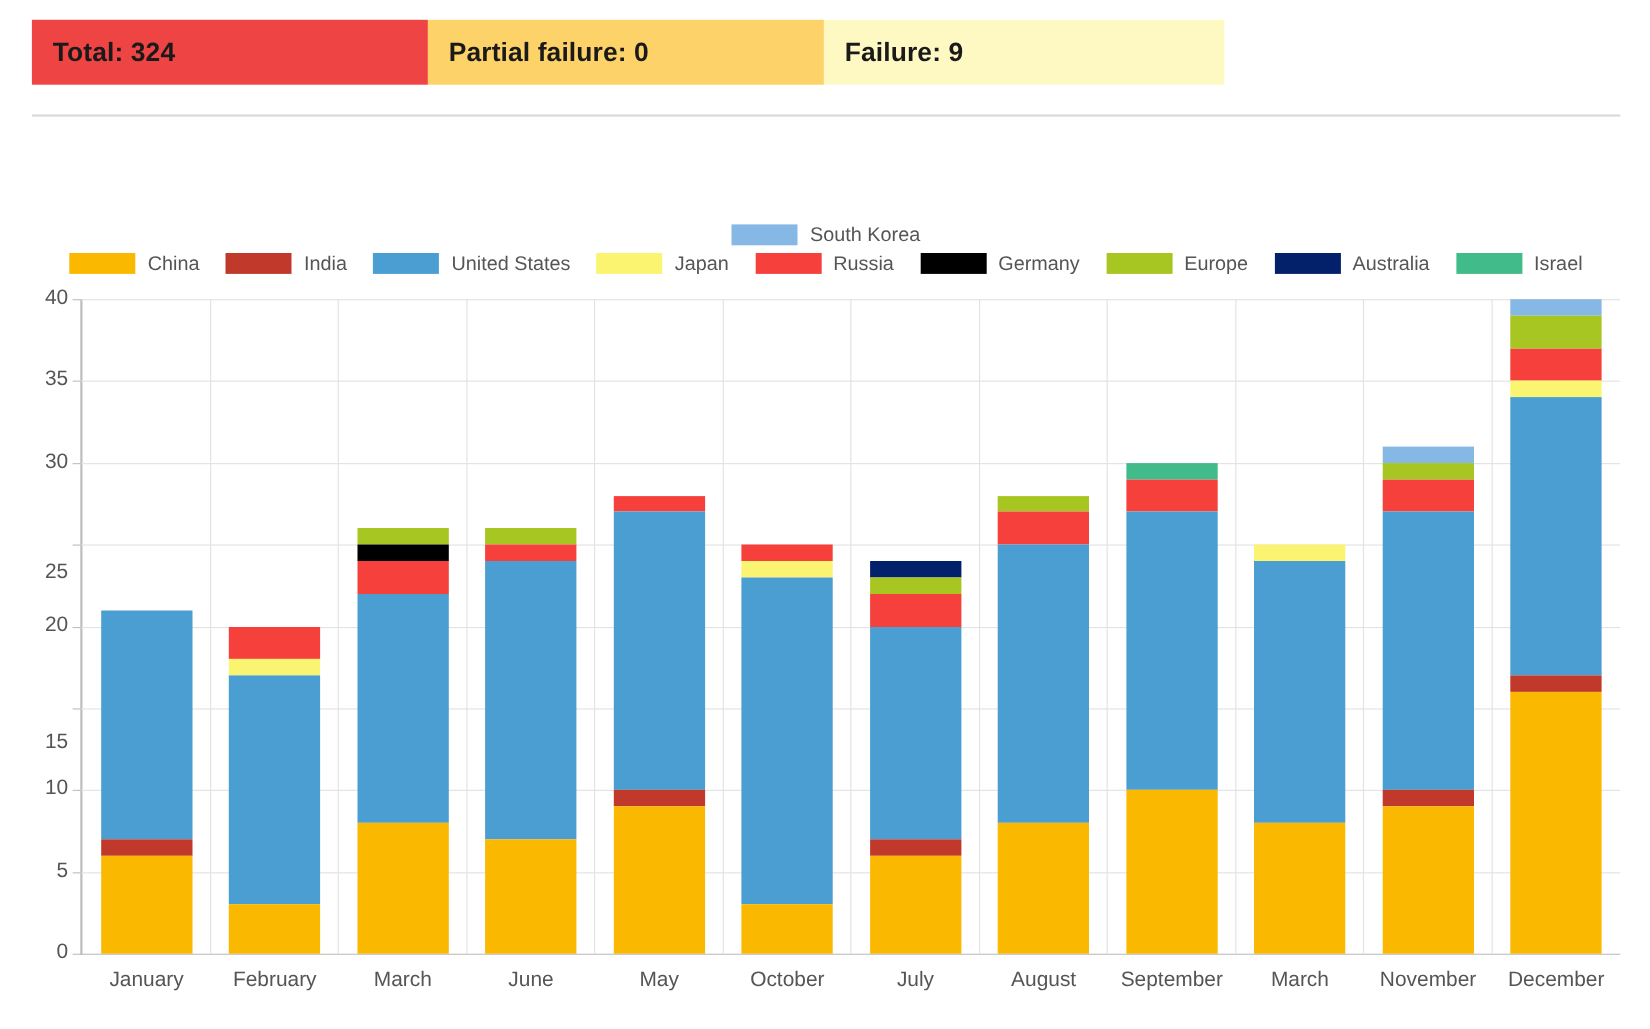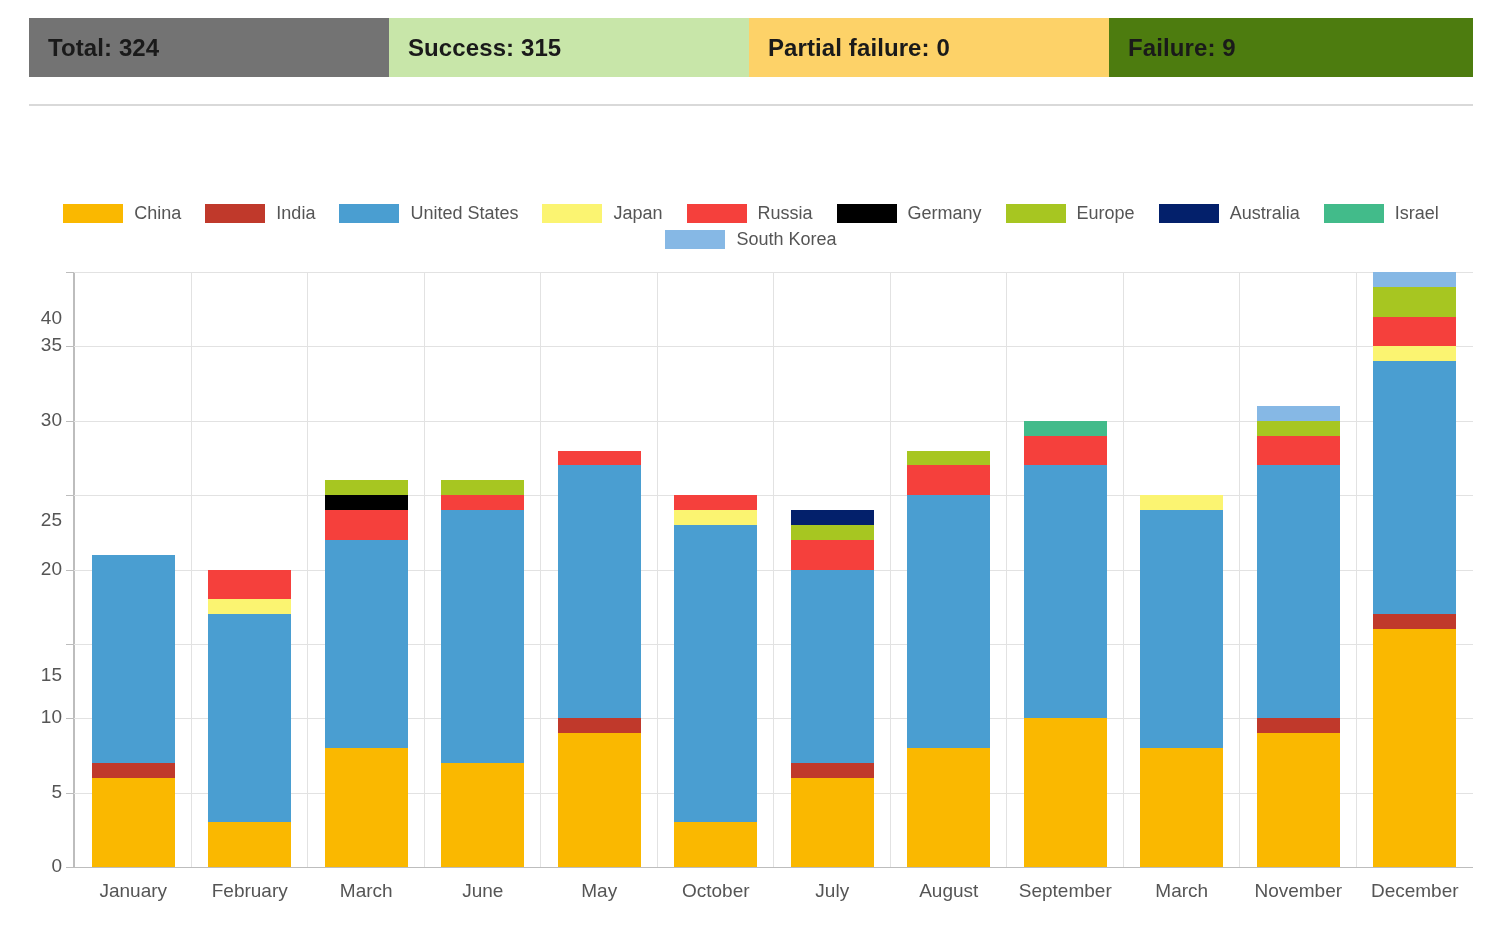--- a/index.html
+++ b/index.html
@@ -148,32 +148,37 @@
     font-size: 19px;
     color: #555555;
   }
 </style>
 </head>
 <body>
 
 <div id="root">
 
   <div class="summary-bar" id="summary-bar">
-      <div class="summary-cell" style="width: 360px; background: #737373;">Total: 324</div>
-      <div class="summary-cell" style="width: 360px; background: rgb(200, 230, 169);">Success: 315</div>
+      <div class="summary-cell" style="width: 360px; background: #ef4444;">Total: 324</div>
       <div class="summary-cell" style="width: 360px; background: rgb(253, 210, 104);">Partial failure: 0</div>
-      <div class="summary-cell" style="width: 364px; background: #4d7c0f;">Failure: 9</div>
+      <div class="summary-cell" style="width: 364px; background: #fef9c3;">Failure: 9</div>
     </div>
 
   <div class="divider"></div>
 
 
   <div class="legend" id="legend">
       <div class="legend-row">
         <div class="legend-item">
+          <span class="legend-swatch" style="background: rgb(134, 184, 229);"></span>
+          <span class="legend-label">South Korea</span>
+        </div>
+      </div>
+      <div class="legend-row">
+        <div class="legend-item">
           <span class="legend-swatch" style="background: rgb(250, 184, 0);"></span>
           <span class="legend-label">China</span>
         </div>
         <div class="legend-item">
           <span class="legend-swatch" style="background: rgb(192, 57, 43);"></span>
           <span class="legend-label">India</span>
         </div>
         <div class="legend-item">
           <span class="legend-swatch" style="background: rgb(74, 158, 209);"></span>
           <span class="legend-label">United States</span>
@@ -194,26 +199,20 @@
           <span class="legend-swatch" style="background: rgb(167, 198, 33);"></span>
           <span class="legend-label">Europe</span>
         </div>
         <div class="legend-item">
           <span class="legend-swatch" style="background: rgb(3, 32, 107);"></span>
           <span class="legend-label">Australia</span>
         </div>
         <div class="legend-item">
           <span class="legend-swatch" style="background: rgb(66, 187, 138);"></span>
           <span class="legend-label">Israel</span>
-        </div>
-      </div>
-      <div class="legend-row">
-        <div class="legend-item">
-          <span class="legend-swatch" style="background: rgb(134, 184, 229);"></span>
-          <span class="legend-label">South Korea</span>
         </div>
       </div>
     </div>
 
   <div class="plot-wrap">
     <div class="y-axis-line"></div>
     <div id="gridlines">
         <div class="gridline baseline" style="top: 867px;"></div>
         <div class="y-tick-mark" style="top: 867px;"></div>
         <div class="y-tick-label" style="top: 855px;">0</div>
@@ -233,21 +232,21 @@
         <div class="y-tick-mark" style="top: 495.125px;"></div>
         <div class="y-tick-label" style="top: 509px;">25</div>
         <div class="gridline" style="top: 420.75px;"></div>
         <div class="y-tick-mark" style="top: 420.75px;"></div>
         <div class="y-tick-label" style="top: 408.75px;">30</div>
         <div class="gridline" style="top: 346.375px;"></div>
         <div class="y-tick-mark" style="top: 346.375px;"></div>
         <div class="y-tick-label" style="top: 334.375px;">35</div>
         <div class="gridline" style="top: 272px;"></div>
         <div class="y-tick-mark" style="top: 272px;"></div>
-        <div class="y-tick-label" style="top: 260px; margin-top: 47px;">40</div>
+        <div class="y-tick-label" style="top: 260px;">40</div>
       </div>
     <div class="bars-area" id="bars-area">
         <div class="bar-slot">
           <div class="bar-sep"></div>
           <div class="bar-stack" title="January: 21">
             <div class="bar-seg" style="height: 89.25px; background: rgb(250, 184, 0);"></div>
             <div class="bar-seg" style="height: 14.875px; background: rgb(192, 57, 43);"></div>
             <div class="bar-seg" style="height: 208.25px; background: rgb(74, 158, 209);"></div>
           </div>
         </div>

